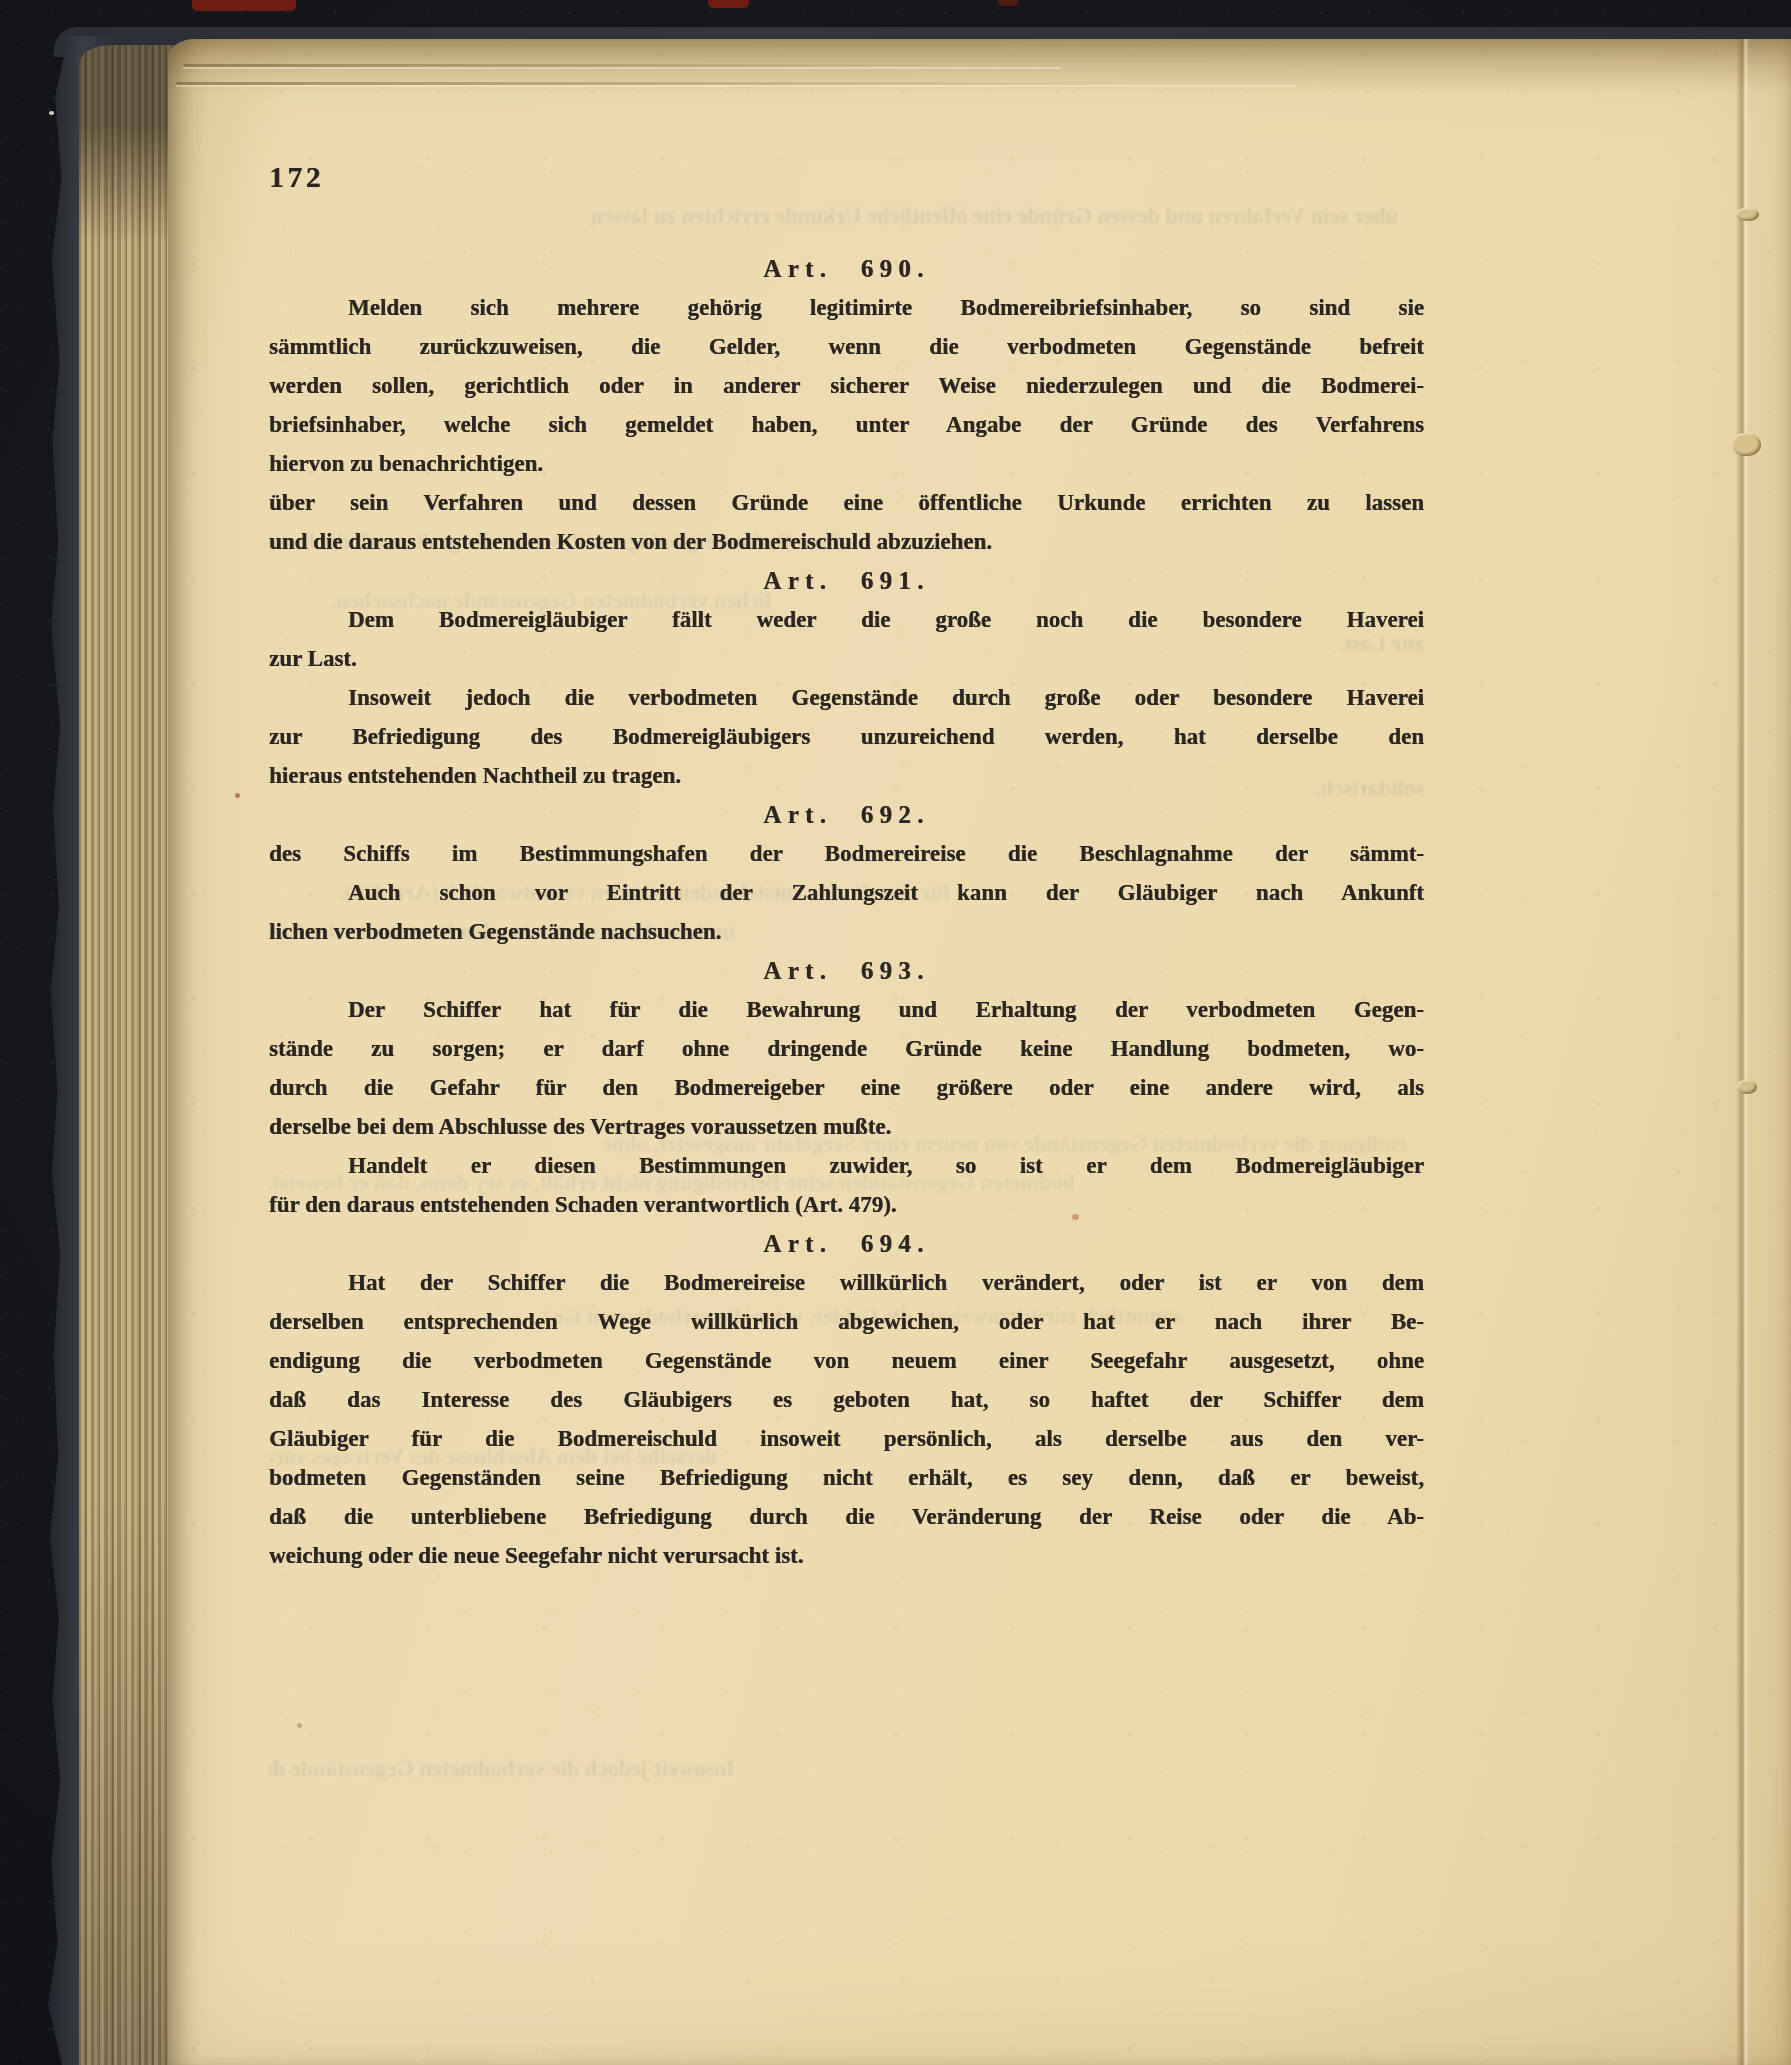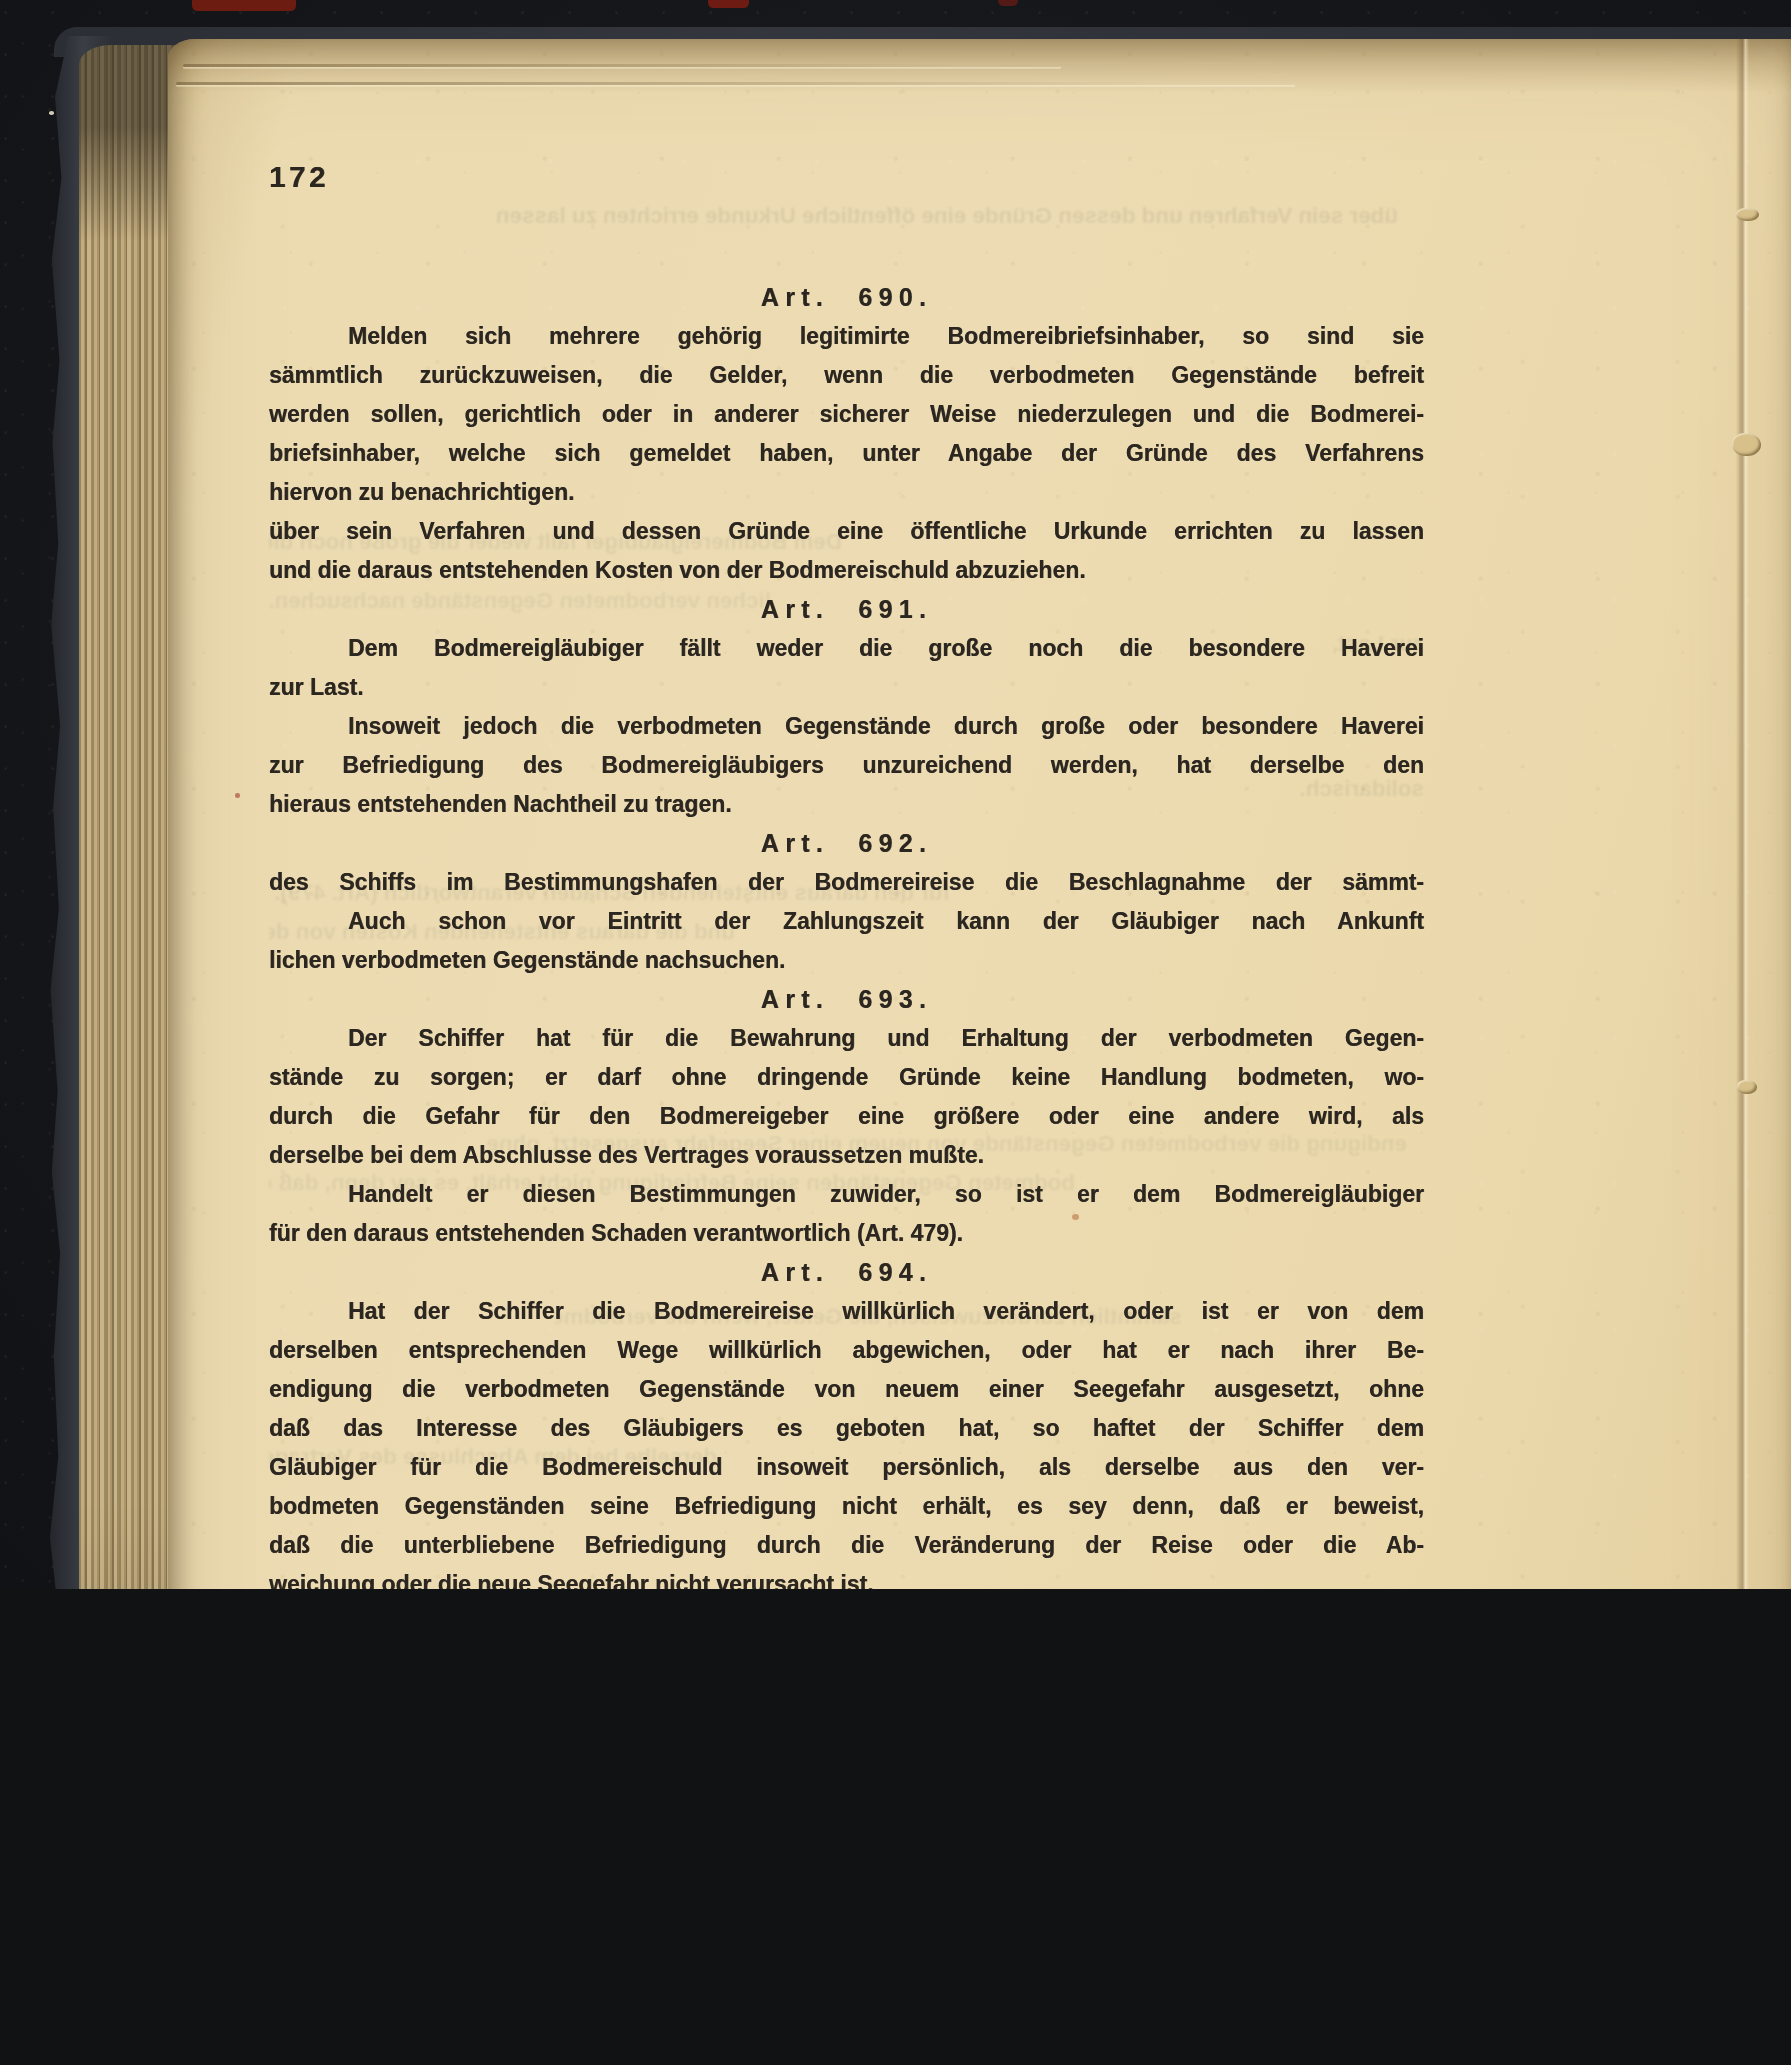--- a/index.html
+++ b/index.html
@@ -1,20 +1,20 @@
 <!DOCTYPE html>
 <html style="font-size:14.3px"><head>
 <meta charset="utf-8">
 <style>
   html,body{margin:0;padding:0;background:#101214;}
   .scene{
-    position:relative;width:1791px;height:1589px;overflow:hidden;
+    position:relative;width:1791px;height:2065px;overflow:hidden;
     background:
       radial-gradient(circle at 50% 40%, #1a1d21 0%, #14161a 60%, #101216 100%);
-    font-family:Liberation Sans, sans-serif;
+    font-family:Liberation Serif, serif;
   }
   .bg-speckle{
     position:absolute;inset:0;
     background-image:
       radial-gradient(circle at 12% 30%, rgba(255,255,255,.05) 0 0.9px, transparent 1.8px),
       radial-gradient(circle at 67% 71%, rgba(255,255,255,.04) 0 0.9px, transparent 1.8px),
       radial-gradient(circle at 38% 82%, rgba(255,255,255,.04) 0 0.9px, transparent 1.8px);
     background-size:47px 42px, 74px 64px, 60px 53px;
   }
   .cover-top{
@@ -83,21 +83,21 @@
   .fx1{left:1072px;top:1214px;width:7.2px;height:6.3px;background:#b06a3a;opacity:.55;}
   .fx2{left:235px;top:793px;width:4.5px;height:4.5px;background:#a23b2a;opacity:.6;}
   .fx3{left:297px;top:1723px;width:4.5px;height:4.5px;background:#a2754a;opacity:.5;}
 
   .content{
     position:absolute;left:269px;top:0;width:1155px;z-index:3;
     color:#2b2620;font-weight:700;font-size:23px;line-height:39px;
     text-shadow:0.4px 0 0 rgba(43,38,32,.75);
   }
   .page-number{margin-top:159px;font-size:29.6px;line-height:36px;letter-spacing:3.6px;}
-  .articles{margin-top:83px;}
+  .articles{margin-top:54px;}
   .heading{
     text-align:center;font-size:25px;line-height:39px;
     letter-spacing:6.3px;word-spacing:16px;
   }
   .line{text-align:justify;text-align-last:justify;white-space:normal;}
   .line.last{text-align-last:left;}
   .line.first{padding-left:79px;}
 
   .ghost{
     position:absolute;z-index:2;height:34px;overflow:hidden;white-space:nowrap;

